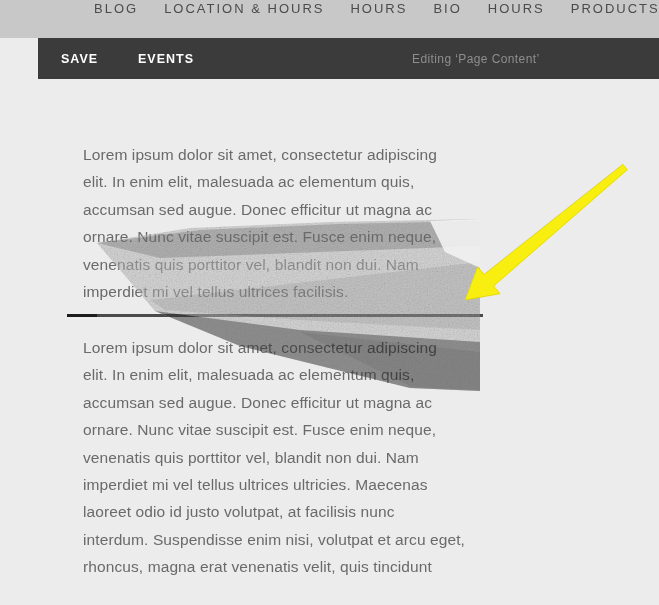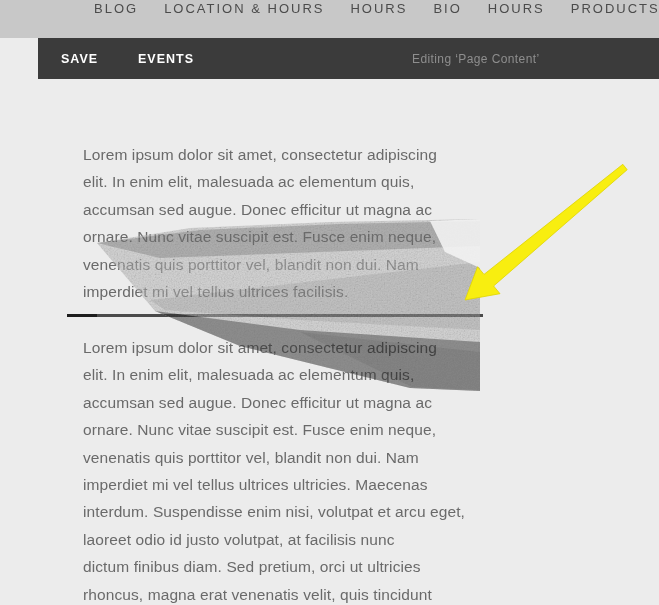--- a/index.html
+++ b/index.html
@@ -95,23 +95,22 @@
     </div>
   <div class="divider"></div>
   <div class="text-block p2">
 
   <div class="line">Lorem ipsum dolor sit amet, consectetur adipiscing</div>
       <div class="line">elit. In enim elit, malesuada ac elementum quis,</div>
       <div class="line">accumsan sed augue. Donec efficitur ut magna ac</div>
       <div class="line">ornare. Nunc vitae suscipit est. Fusce enim neque,</div>
       <div class="line">venenatis quis porttitor vel, blandit non dui. Nam</div>
       <div class="line">imperdiet mi vel tellus ultrices ultricies. Maecenas</div>
+      <div class="line">laoreet odio id justo volutpat, at facilisis nunc</div>
       <div class="line">interdum. Suspendisse enim nisi, volutpat et arcu eget,</div>
-      <div class="line">laoreet odio id justo volutpat, at facilisis nunc</div>
-      <div class="line">dictum finibus diam. Sed pretium, orci ut ultricies</div>
       <div class="line">rhoncus, magna erat venenatis velit, quis tincidunt</div>
     </div>
 </div>
 
 <svg class="overlay tex" viewBox="0 0 659 605">
   <defs>
     <filter id="grain" x="-5%" y="-5%" width="110%" height="110%">
       <feTurbulence type="fractalNoise" baseFrequency="0.7" numOctaves="2" seed="7" result="noise"></feTurbulence>
       <feColorMatrix in="noise" type="saturate" values="0" result="mono"></feColorMatrix>
       <feComposite in="mono" in2="SourceGraphic" operator="in" result="monoClip"></feComposite>

